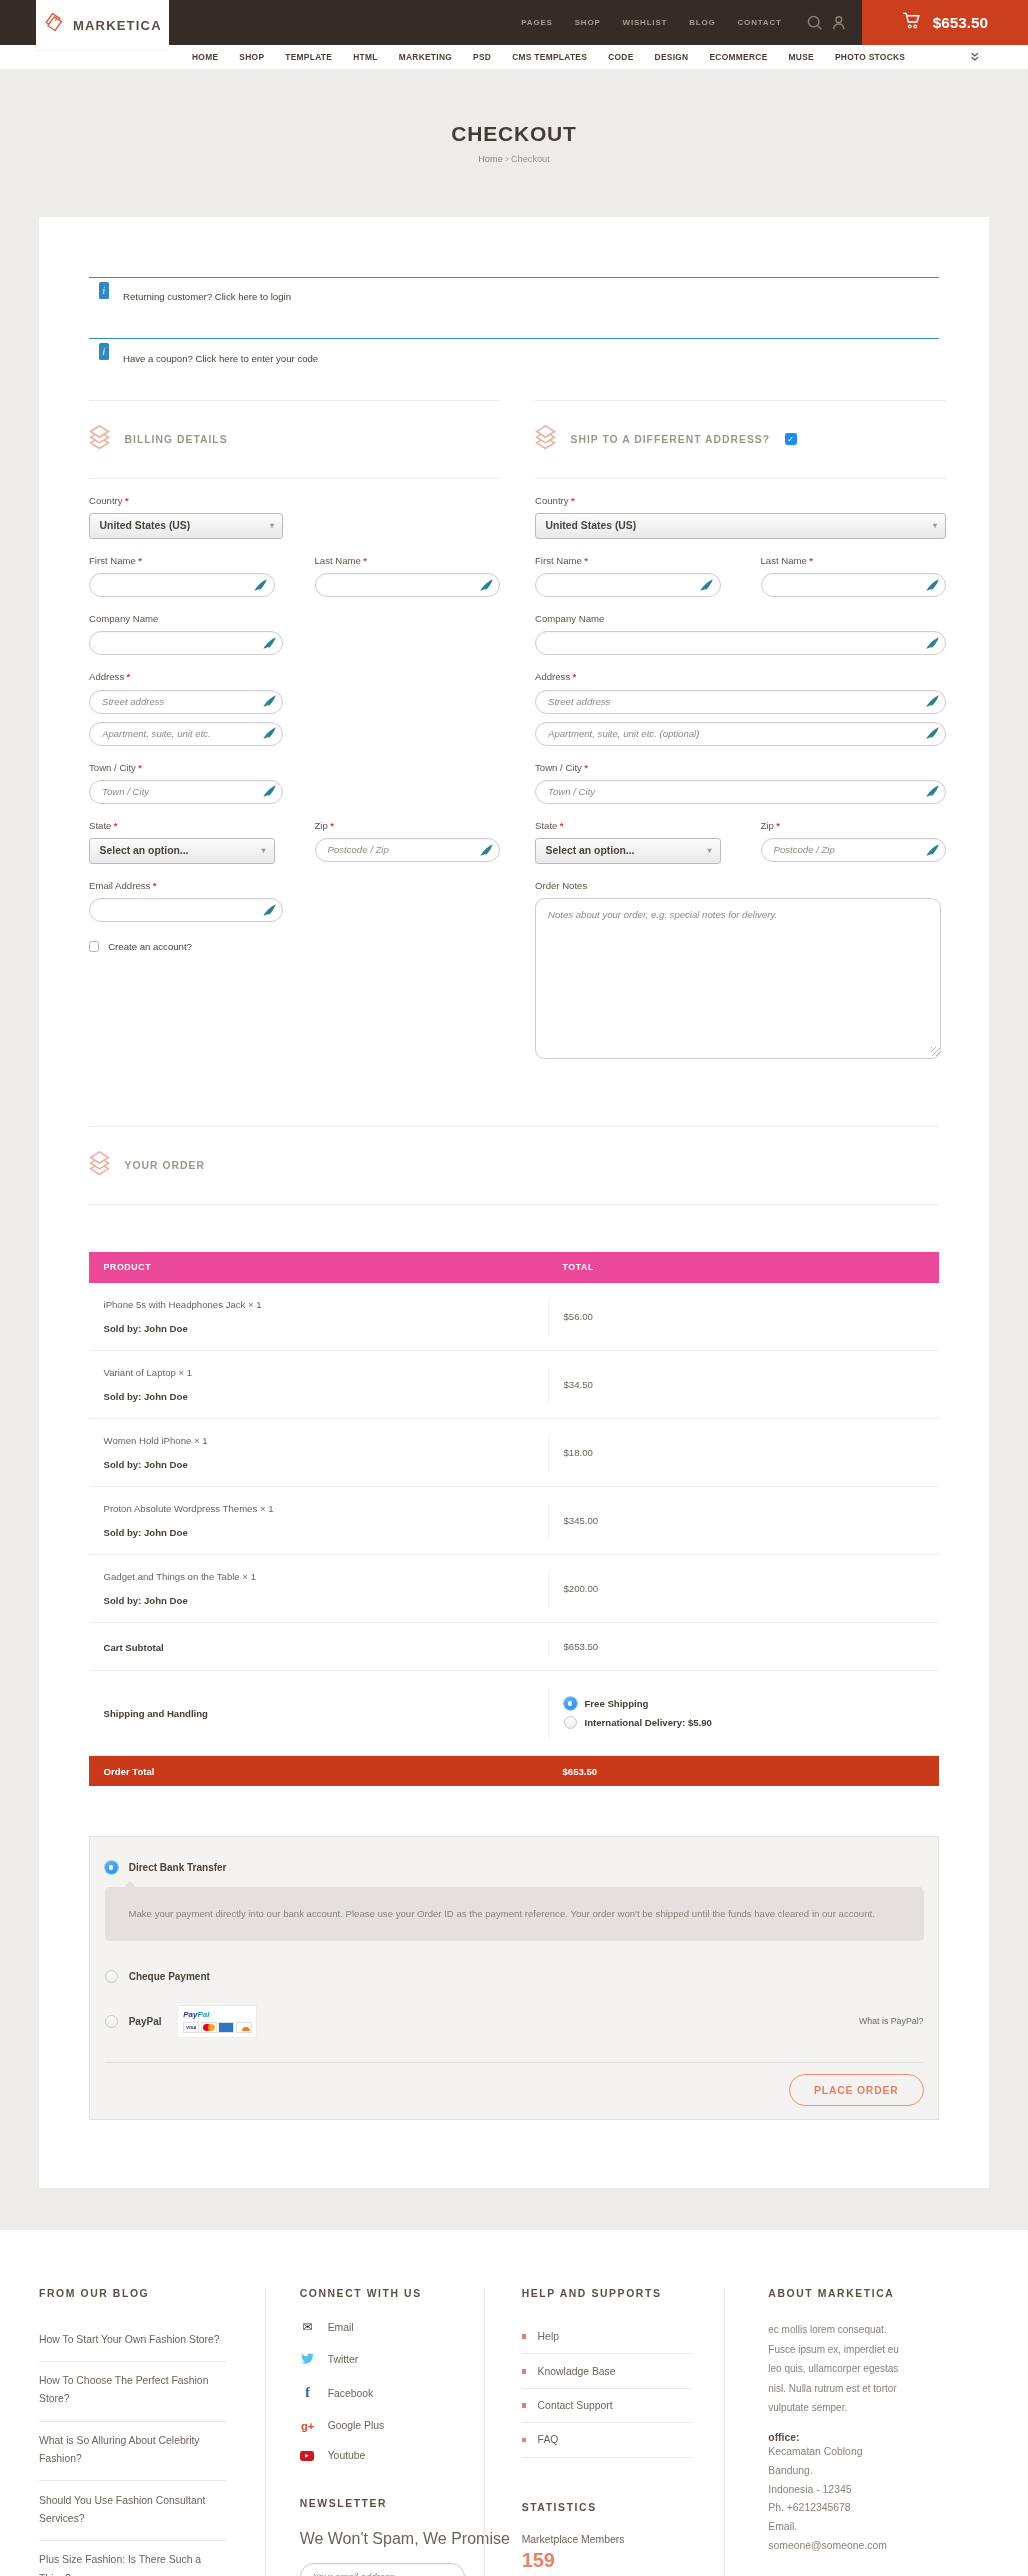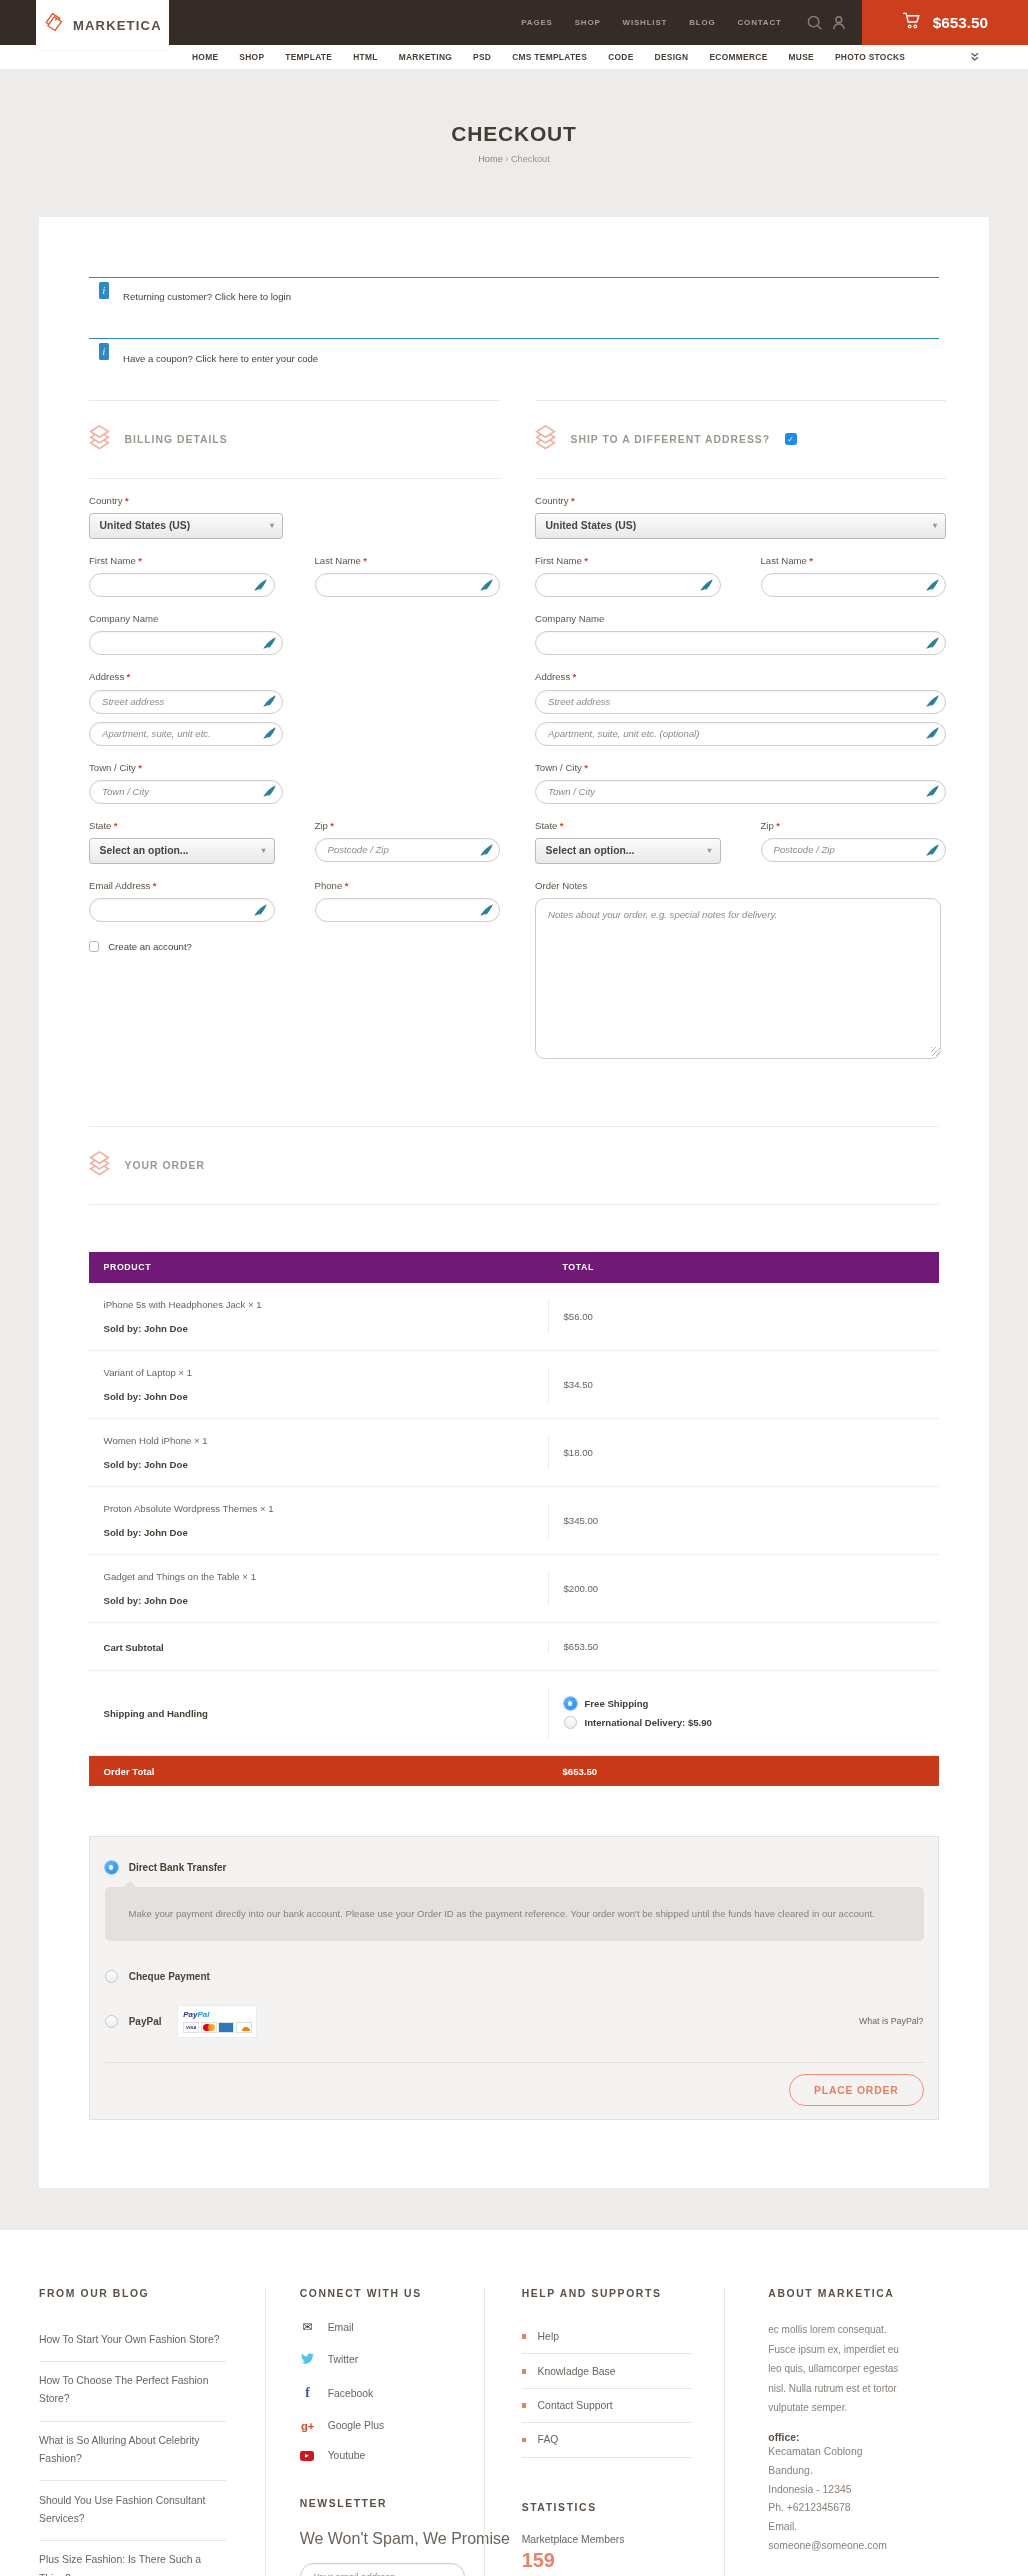--- a/index.html
+++ b/index.html
@@ -55,21 +55,21 @@
   .cb-empty { width:10.4px; height:10.4px; border:0.8px solid #b5b5b5; border-radius:2.4px; background:#fff; cursor:pointer; }
   .cb-label { font-size:9.6px; color:#4a4139; }
   .cb-blue { width:12px; height:12px; background:#1f8ceb; border-radius:2.4px; color:#fff; font-size:8px; display:flex; align-items:center; justify-content:center; cursor:pointer; }
   .ta-wrap { position:relative; margin-top:0; }
   .ta-wrap textarea { width:406px; height:161px; border:0.8px solid #cdcdcd; border-radius:9.6px; padding:9.6px 12px; font-size:9.6px; color:#4a4139; resize:none; outline:none; font-family:"Liberation Sans", sans-serif; }
   .ta-wrap textarea::placeholder { font-style:italic; color:#8f8a84; }
   .ta-wrap::after { content:""; position:absolute; right:6.4px; bottom:6.4px; width:8.8px; height:8.8px; background:repeating-linear-gradient(135deg,#bbb 0 0.8px,transparent 0.8px 3.2px); }
 
   
   .otable { margin-top:47px; }
-  .ot-head { background:#701a75; height:30.5px; display:flex; align-items:center; color:#fff; font-size:8.8px; font-weight:bold; letter-spacing:0.6px; }
+  .ot-head { background:#ec4899; height:30.5px; display:flex; align-items:center; color:#fff; font-size:8.8px; font-weight:bold; letter-spacing:0.6px; }
   .cell-p { flex:0 0 54%; padding-left:14.5px; }
   .cell-t { flex:1; padding-left:14.5px; }
   .ot-row { display:flex; border-bottom:0.8px solid #f0eeec; padding:16px 0; align-items:center; }
   .ot-row .cell-t { border-left:0.8px solid #f0eeec; align-self:stretch; display:flex; align-items:center; }
   .p-name { font-size:9.6px; color:#6b635c; }
   .p-sold { font-size:9.6px; font-weight:bold; color:#4a4139; margin-top:13px; }
   .p-total { font-size:9.6px; color:#6b635c; }
   .sum-label { font-size:9.6px; font-weight:bold; color:#443d36; }
   .ship-opt { display:flex; align-items:center; gap:8px; margin:5.6px 0; }
   .ship-opt .opt-label { font-size:9.6px; font-weight:bold; color:#443d36; }
@@ -297,27 +297,20 @@
       </div>
 
       <div class="frow">
         <div class="half">
           <div class="flabel"><span>Email Address</span><span class="req">*</span></div>
           <div class="field"><input type="text" style="">
             <svg class="pen" viewBox="0 0 16 16">
                 <path d="M15.8 .2 C10.2 2.8 5.2 6.6 1.6 12.4 L .4 14.6 C 3.2 13.2 5.4 12.9 7.4 11.6 L 6.2 14.2 C 9.8 11.8 13.4 6.4 15.8 .2 Z" fill="#2d7f95"></path>
               </svg></div>
         </div>
-        <div class="half">
-          <div class="flabel"><span>Phone</span><span class="req">*</span></div>
-          <div class="field"><input type="text" style="">
-            <svg class="pen" viewBox="0 0 16 16">
-                <path d="M15.8 .2 C10.2 2.8 5.2 6.6 1.6 12.4 L .4 14.6 C 3.2 13.2 5.4 12.9 7.4 11.6 L 6.2 14.2 C 9.8 11.8 13.4 6.4 15.8 .2 Z" fill="#2d7f95"></path>
-              </svg></div>
-        </div>
       </div>
 
       <div class="cb-row">
         <span class="cb-empty"></span>
         <span class="cb-label">Create an account?</span>
       </div>
     </div>
 
     <div class="fcol">
       <div class="sec-head">

